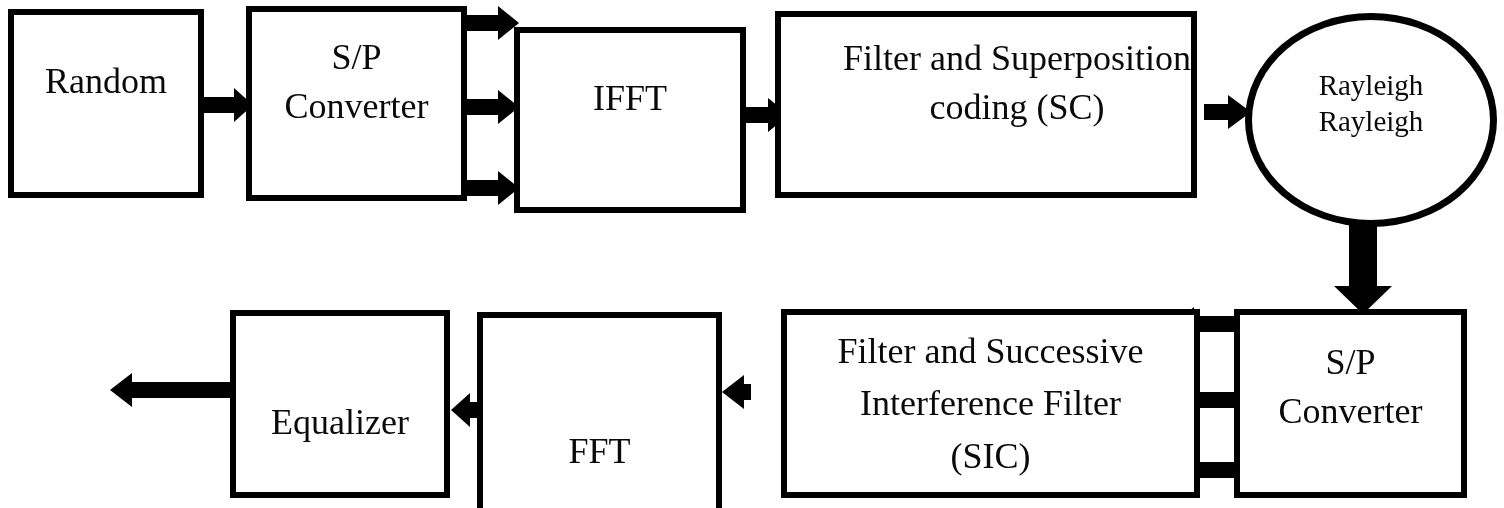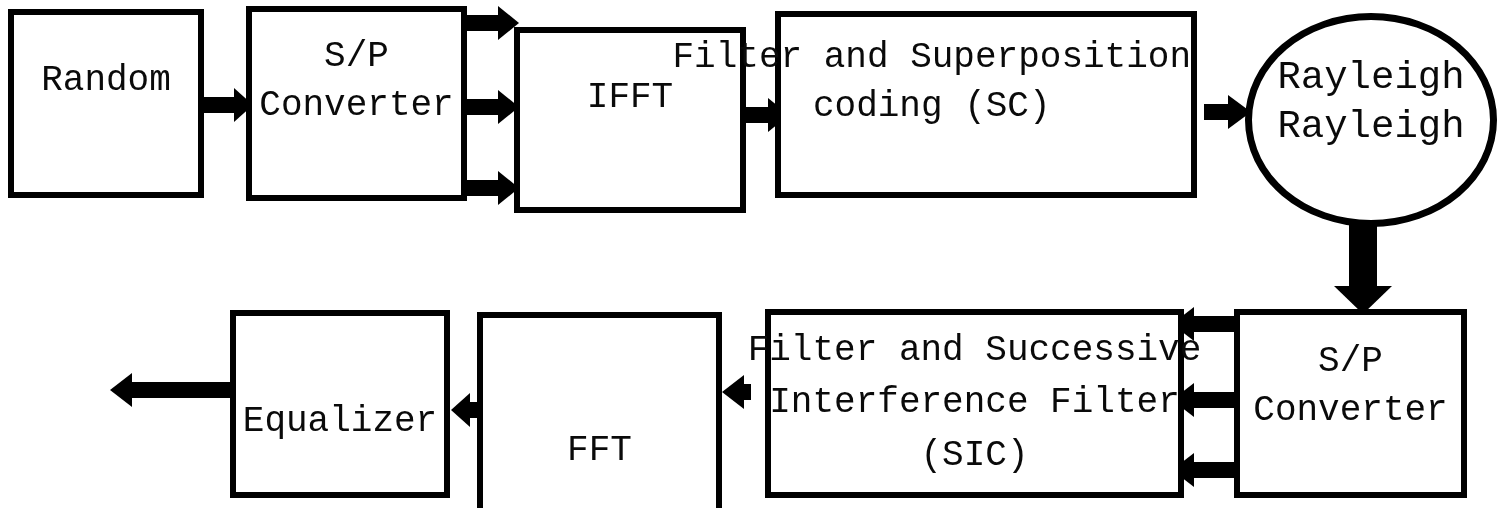--- a/index.html
+++ b/index.html
@@ -5,21 +5,21 @@
   html, body {
     margin: 0;
     padding: 0;
     background: #ffffff;
   }
   #canvas {
     position: relative;
     width: 1504px;
     height: 508px;
     background: #ffffff;
-    font-family: Liberation Mono, monospace;
+    font-family: Liberation Serif, serif;
     color: #0a0a0a;
     overflow: hidden;
     border-radius: 20px;
   }
   #arrows {
     position: absolute;
     left: 0;
     top: 0;
     width: 1504px;
     height: 508px;
@@ -36,36 +36,36 @@
   }
   .ellipse {
     border-radius: 50%;
     border-width: 7px;
   }
   .label {
     font-size: 36px;
     line-height: 1.35;
     white-space: nowrap;
   }
-  .label.small { font-size: 39px; line-height: 1.25; }
+  .label.small { font-size: 29px; line-height: 1.25; }
   .label.lh-wide { line-height: 1.9; }
   .label.lh-sic  { line-height: 1.45; }
   .raise    { transform: translateY(-22px); }
   .raise-sm { transform: translateY(-17px); }
   .drop     { transform: translateY(18px); }
 
   
   #b-random { left: 8px;    top: 9px;   width: 196px; height: 189px; }
   #b-sp-tx  { left: 246px;  top: 6px;   width: 221px; height: 195px; }
   #b-ifft   { left: 514px;  top: 27px;  width: 232px; height: 186px; }
   #b-sc     { left: 775px;  top: 11px;  width: 422px; height: 187px; justify-content: flex-end; }
   #b-ray    { left: 1245px; top: 13px;  width: 252px; height: 214px; }
   #b-eq     { left: 230px;  top: 310px; width: 220px; height: 188px; }
   #b-fft    { left: 477px;  top: 312px; width: 245px; height: 242px; }
-  #b-sic    { left: 765px;  top: 309px; width: 419px; height: 189px; }
+  #b-sic    { left: 781px;  top: 309px; width: 419px; height: 189px; }
   #b-sp-rx  { left: 1234px; top: 309px; width: 233px; height: 189px; }
 
   .arrow { fill: #000000; stroke: none; }
 </style>
 </head>
 <body>
 
 <div id="canvas">
 
   <svg id="arrows" viewBox="0 0 1504 508" xmlns="http://www.w3.org/2000/svg">

